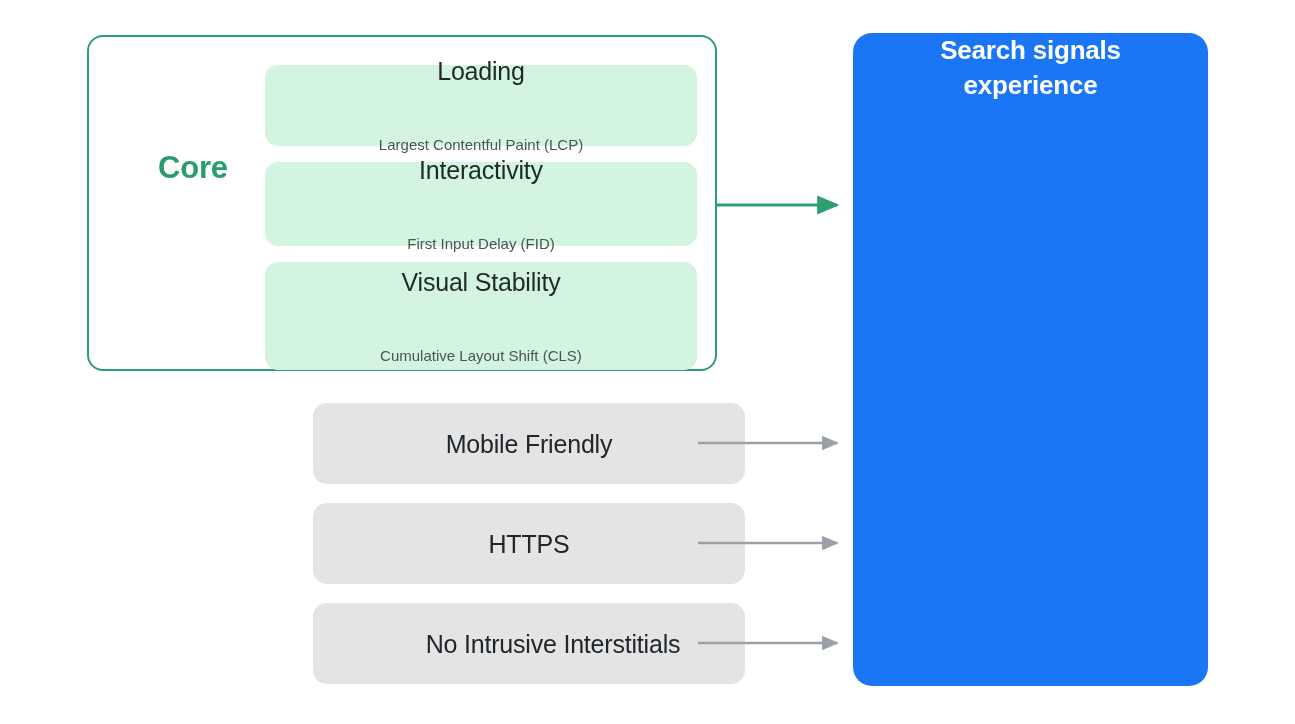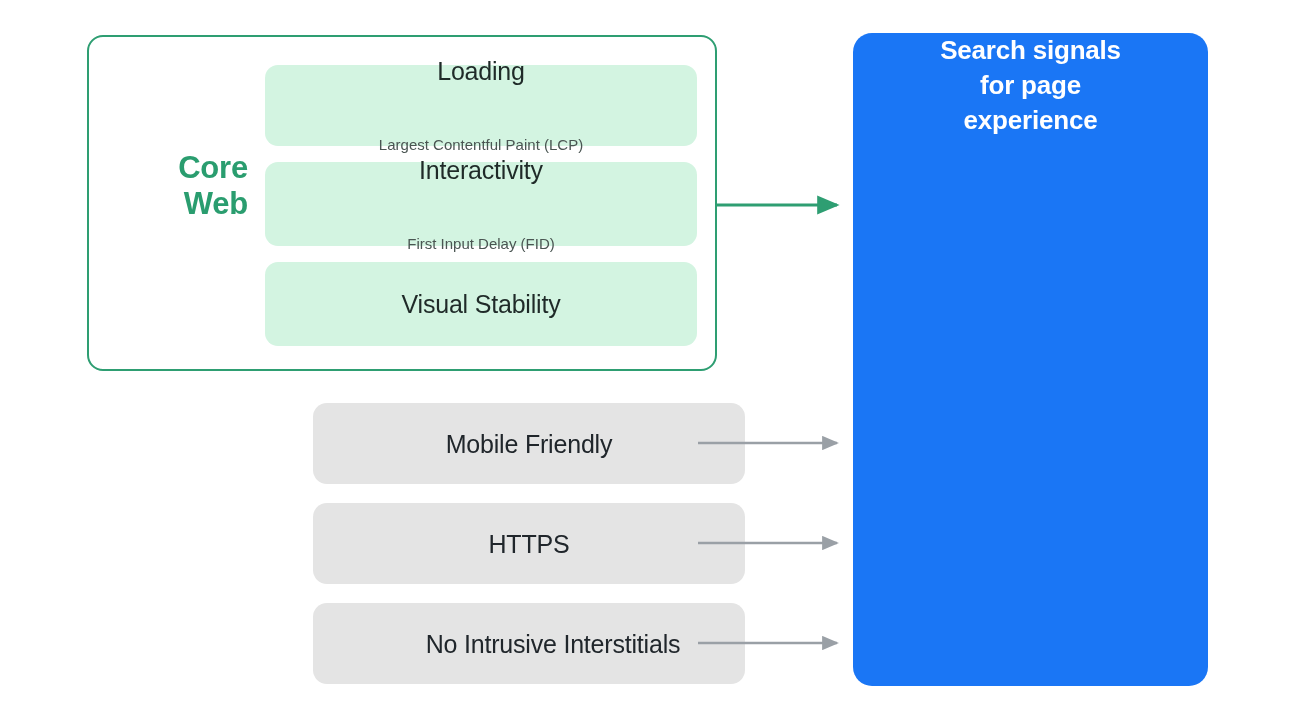--- a/index.html
+++ b/index.html
@@ -21,21 +21,21 @@
     background:#ffffff;
   }
   .cwv-label{
     position:absolute;
     left:138px; top:150px;
     width:110px;
     color:#2A9D6F;
     font-size:31px;
     font-weight:bold;
     line-height:36px;
-    text-align:right;
+    text-align:center;
     letter-spacing:-0.2px;
   }
 
   
   .metric-card{
     position:absolute;
     left:265px;
     width:432px;
     background:#D3F4E1;
     border-radius:13px;
@@ -52,21 +52,21 @@
     letter-spacing:-0.2px;
   }
   .metric-card .m-sub{
     font-size:15px;
     color:#4A5552;
     line-height:20px;
     margin-top:15px;
   }
   #metric-0{ top:65px;  height:81px; }
   #metric-1{ top:162px; height:84px; }
-  #metric-2{ top:262px; height:84px; }
+  #metric-2{ top:262px; height:108px; }
 
   
   .signal-card{
     position:absolute;
     left:265px;
     width:432px;
     height:81px;
     background:#E4E4E4;
     border-radius:14px;
     display:flex;
@@ -115,53 +115,52 @@
 </style>
 </head>
 <body>
 
 <div id="stage">
 
   <div class="cwv-container"></div>
 
   <div class="cwv-label">
     <div>Core</div>
-    <div>Web</div>
   </div>
 
   <div class="metric-card" id="metric-0">
     <div class="m-title">Loading</div>
     <div class="m-sub">Largest Contentful Paint (LCP)</div>
   </div>
 
   <div class="metric-card" id="metric-1">
     <div class="m-title">Interactivity</div>
     <div class="m-sub">First Input Delay (FID)</div>
   </div>
 
   <div class="metric-card" id="metric-2">
     <div class="m-title">Visual Stability</div>
+    <div class="m-sub">Cumulative Layout Shift (CLS)</div>
   </div>
 
   <div class="signal-card" id="signal-0">
     <div class="s-title">Mobile Friendly</div>
   </div>
 
   <div class="signal-card" id="signal-1">
     <div class="s-title">HTTPS</div>
   </div>
 
   <div class="signal-card" id="signal-2">
     <div class="s-title">No Intrusive Interstitials</div>
   </div>
 
   <div class="result-panel">
     <div class="r-text">
       <div>Search signals</div>
-      <div>for page</div>
       <div>experience</div>
     </div>
   </div>
 
   <svg id="arrows" viewBox="0 0 1295 724" width="1295" height="724">
     <defs>
       <marker id="head-green" markerWidth="7" markerHeight="6" refX="6.2" refY="3" orient="auto" markerUnits="strokeWidth">
         <path d="M0,0 L7,3 L0,6 z" fill="#2E9E72"></path>
       </marker>
       <marker id="head-gray" markerWidth="7" markerHeight="6" refX="6.2" refY="3" orient="auto" markerUnits="strokeWidth">

